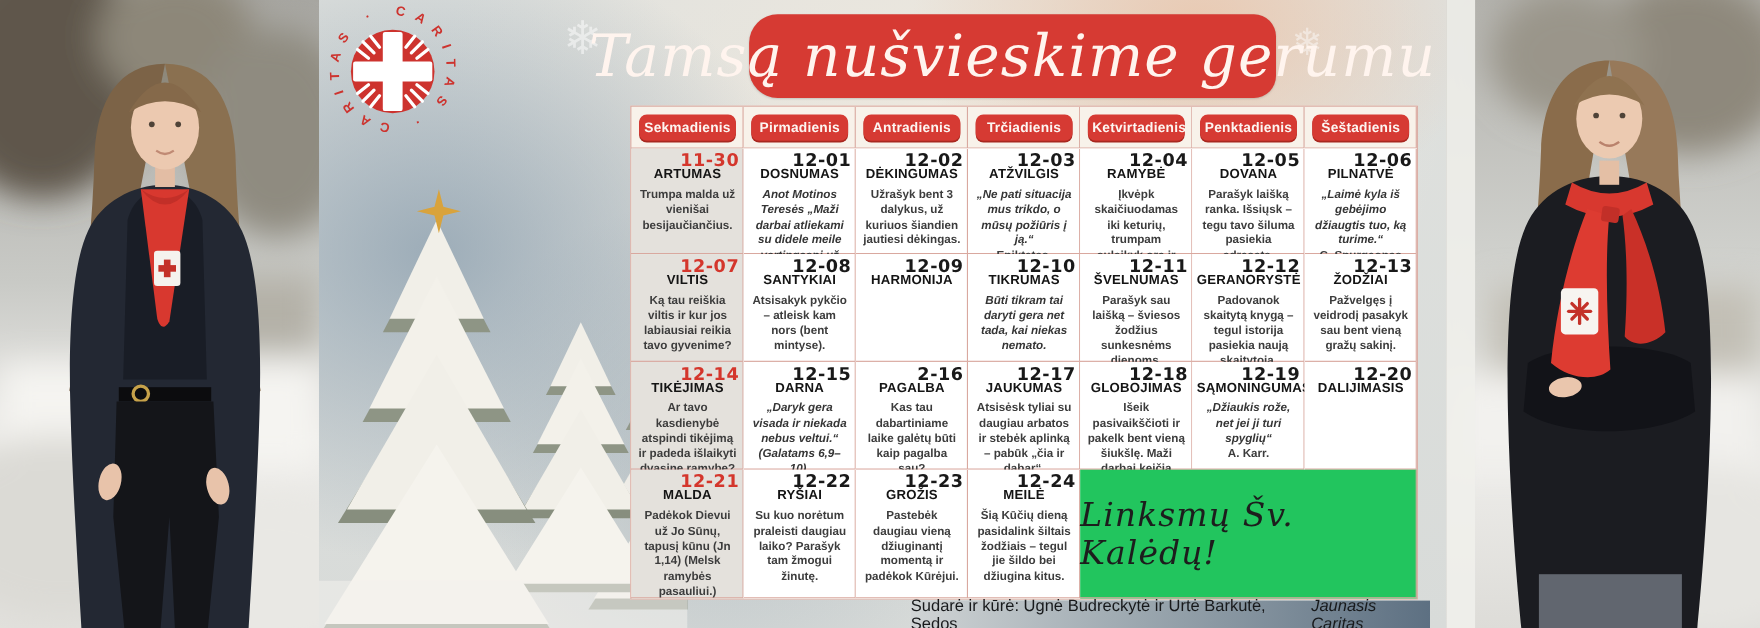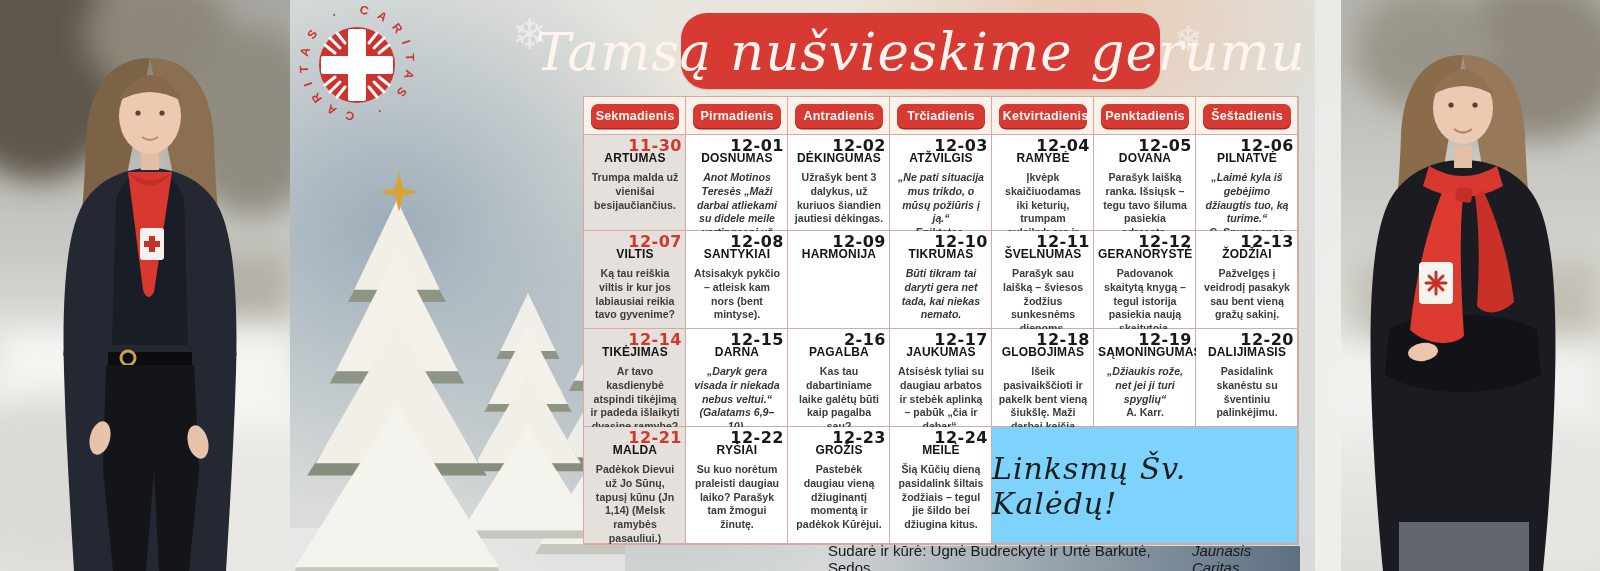--- a/index.html
+++ b/index.html
@@ -26,40 +26,40 @@
   .sf1{left:222px;top:14px;}
   .sf2{left:884px;top:22px;font-size:34px;opacity:.45;}
 
   .banner{position:absolute;left:391px;top:13px;width:479px;height:76px;background:#d63a33;
     border-radius:26px 20px 20px 26px;display:flex;align-items:center;justify-content:center;
     box-shadow:0 1px 2px rgba(0,0,0,.15);}
   .banner .title{font-family:"DejaVu Serif",serif;font-style:italic;color:#fff4ee;
     font-size:53px;letter-spacing:1px;white-space:nowrap;}
 
   
-  .panel{position:absolute;left:293px;top:96px;width:716px;height:449px;background:#f8f2ea;
+  .panel{position:absolute;left:283px;top:96px;width:716px;height:449px;background:#f8f2ea;
     border:1px solid #d9a89f;box-sizing:border-box;}
   .grid{display:grid;width:100%;height:100%;grid-template-columns:repeat(7,1fr);
     grid-template-rows:38px 96px 98px 98px auto;}
   .day-cell{box-shadow:inset -1px -1px 0 #d9a89f;display:flex;align-items:center;justify-content:center;padding:4px 3px;}
   .day-pill{background:#d63a33;color:#fdf6f2;border-radius:7px;font-size:12.5px;font-weight:bold;
     padding:5px 4px;width:92%;text-align:center;box-sizing:border-box;letter-spacing:.2px;
     box-shadow:0 1.5px 0 #a8271f;}
   .cell{box-shadow:inset -1px -1px 0 #d9a89f;background:#ffffff;padding:3px 4px 2px;overflow:hidden;box-sizing:border-box;}
   .cell.sun{background:#e4e1dc;}
   .cell .date{font-size:16px;font-weight:bold;color:#191919;text-align:right;letter-spacing:.5px;
     font-family:"DejaVu Sans",sans-serif;line-height:1;}
   .cell.sun .date{color:#d4362c;}
   .cell .ttl{font-size:12px;font-weight:bold;color:#141414;text-align:center;letter-spacing:.2px;
     margin-top:-3px;}
   .cell .body{font-size:10.6px;font-weight:600;color:#3c3c3c;line-height:1.3;text-align:center;
     margin-top:6px;padding:0 2px;}
   .cell .body.it{font-style:italic;color:#353535;}
   .cell .attr{font-size:10.6px;font-weight:600;color:#3c3c3c;text-align:center;line-height:1.3;}
-  .greeting-cell{grid-column:span 3;background:#7dd3fc;box-shadow:inset -1px -1px 0 #d9a89f;
+  .greeting-cell{grid-column:span 3;background:#22c55e;box-shadow:inset -1px -1px 0 #d9a89f;
     display:flex;align-items:center;justify-content:flex-start;}
   .greeting-text{font-family:"DejaVu Serif",serif;font-style:italic;font-size:30px;color:#1d1d1d;
     letter-spacing:1px;}
 
   
   .credit{position:absolute;left:538px;top:546px;width:472px;height:25px;
     background:linear-gradient(90deg,#d0d4d5,#9aa6ae 45%,#5d7082);
     display:flex;align-items:center;color:#17191b;font-size:15px;}
   .credit .it{font-style:italic;margin-left:4px;}
 </style>
@@ -292,21 +292,20 @@
           </div>
           <div class="cell">
             <div class="date">12-19</div>
             <div class="ttl">SĄMONINGUMAS</div>
             <div class="body it">„Džiaukis rože, net jei ji turi spyglių“</div>
             <div class="attr">A. Karr.</div>
           </div>
           <div class="cell">
             <div class="date">12-20</div>
             <div class="ttl">DALIJIMASIS</div>
-            <div class="body">Pasidalink skanėstu su šventiniu palinkėjimu.</div>
           </div>
           <div class="cell sun">
             <div class="date">12-21</div>
             <div class="ttl">MALDA</div>
             <div class="body">Padėkok Dievui už Jo Sūnų, tapusį kūnu (Jn 1,14) (Melsk ramybės pasauliui.)</div>
           </div>
           <div class="cell">
             <div class="date">12-22</div>
             <div class="ttl">RYŠIAI</div>
             <div class="body">Su kuo norėtum praleisti daugiau laiko? Parašyk tam žmogui žinutę.</div>

